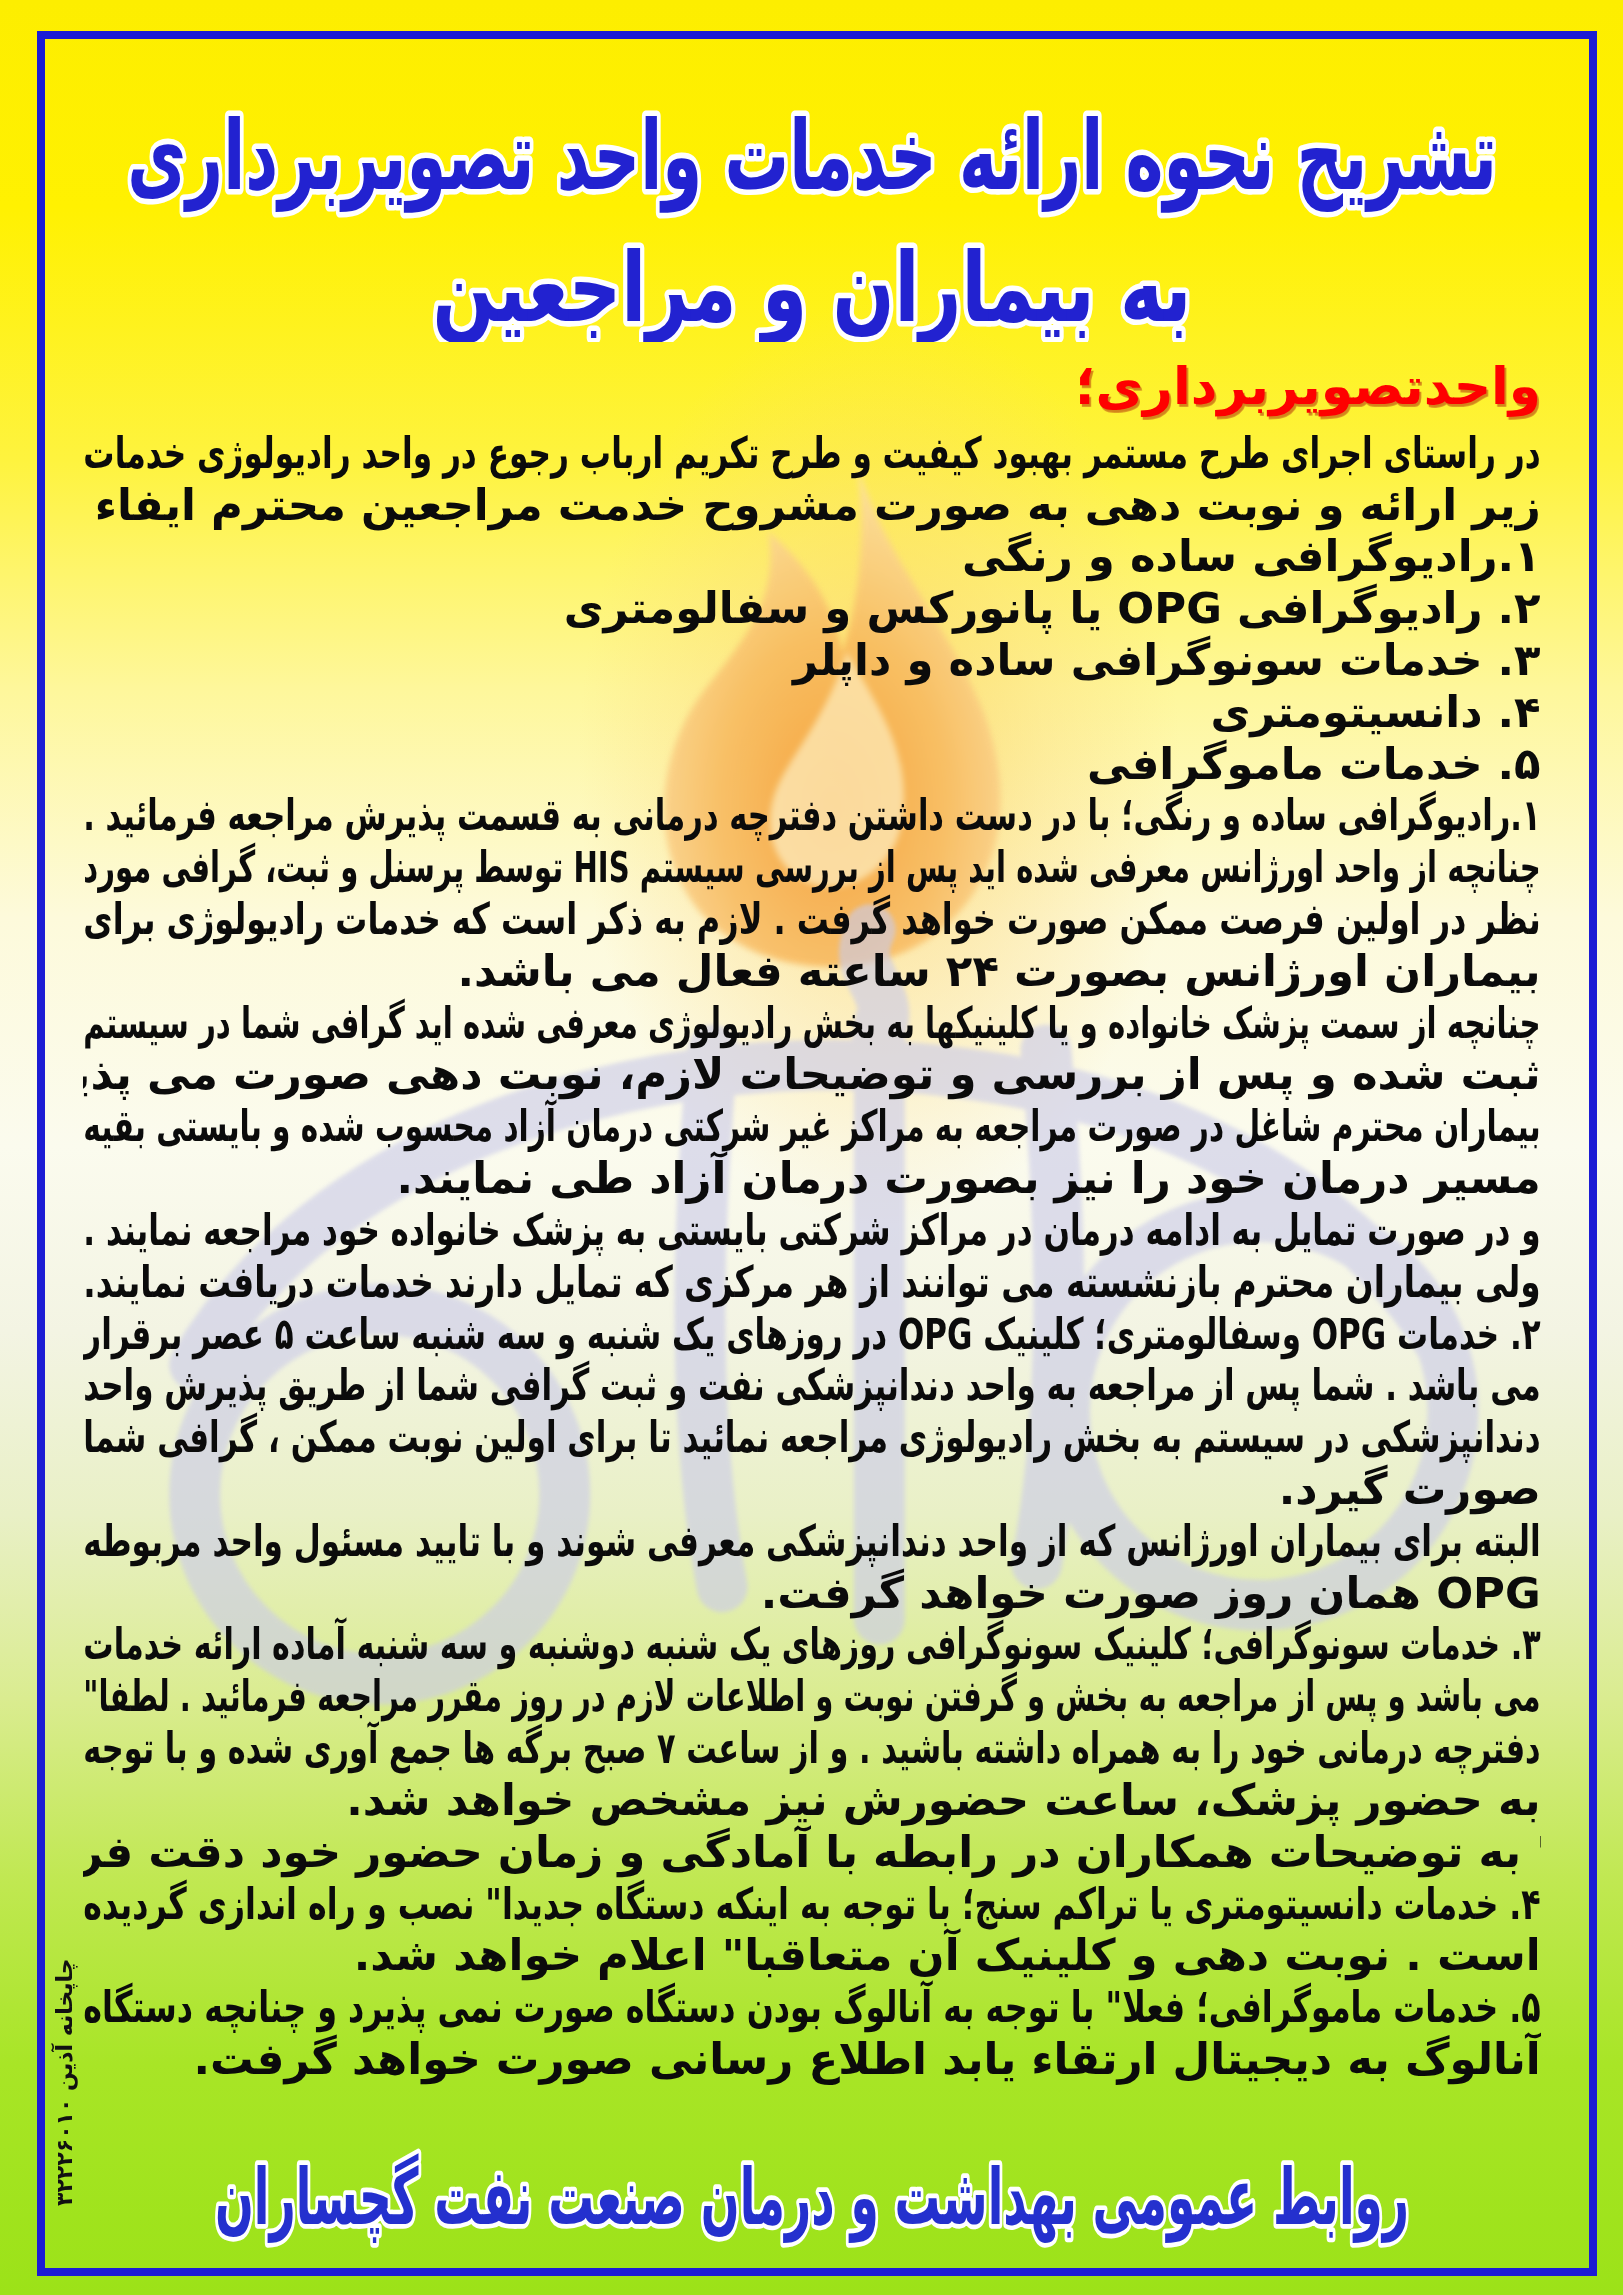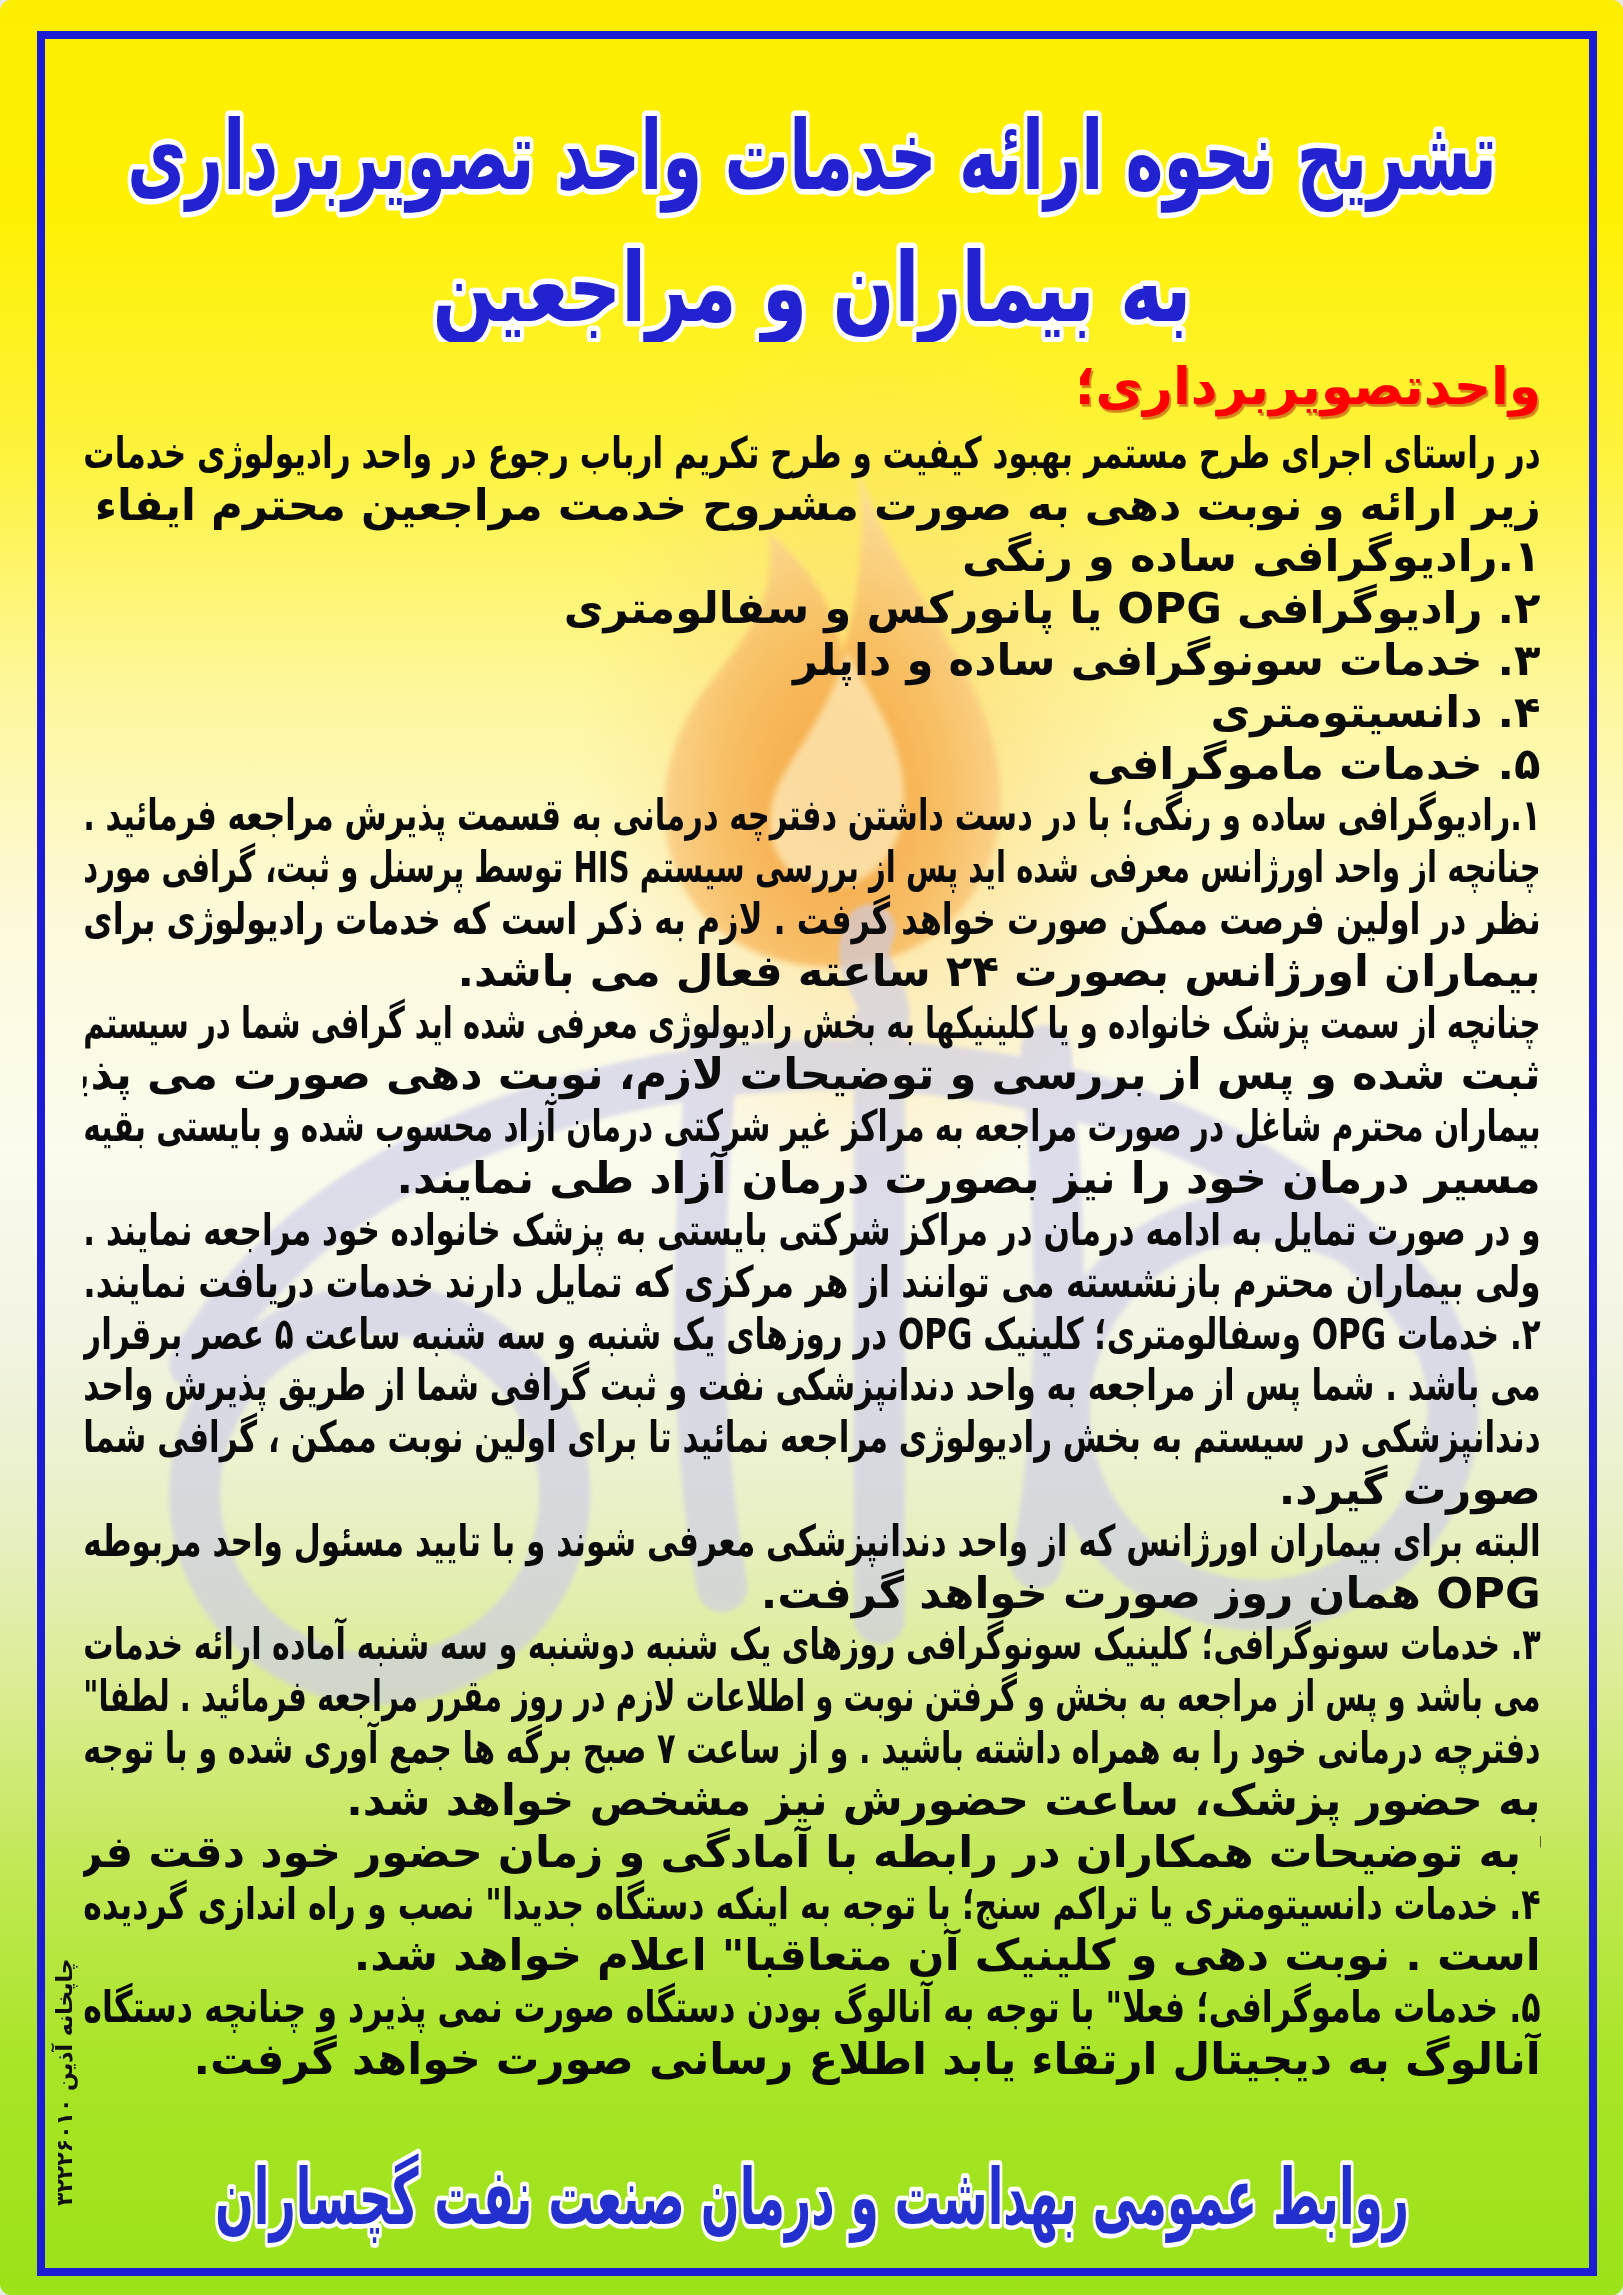--- a/index.html
+++ b/index.html
@@ -5,21 +5,20 @@
   html,body{margin:0;padding:0;background:#e8e8e8;}
   .poster{
     position:relative;
     width:1623px;height:2295px;
     overflow:hidden;
     font-family:"DejaVu Sans",sans-serif;
     background:linear-gradient(180deg,
       #FDEE00 0%, #FFF101 9%, #FEF33E 20%, #FEF79B 30%,
       #FDFADB 40%, #FBFBEE 50%, #F3F4E3 58%, #E9F0C6 66%,
       #DAEC90 74%, #C0E851 82%, #A8E526 90%, #9CE218 100%);
-    border-radius:11px;
   }
   
   .frame{
     position:absolute; left:37px; top:30.5px; right:26px; bottom:19px;
     border:8.8px solid #1C1CD4; z-index:3; pointer-events:none;
   }
   
   .flame-glow{
     position:absolute; left:578px; top:301px; width:602px; height:925px; z-index:1;
     background:radial-gradient(closest-side, rgba(252,205,95,.65), rgba(252,215,120,.35) 55%, rgba(252,220,130,0) 100%);

